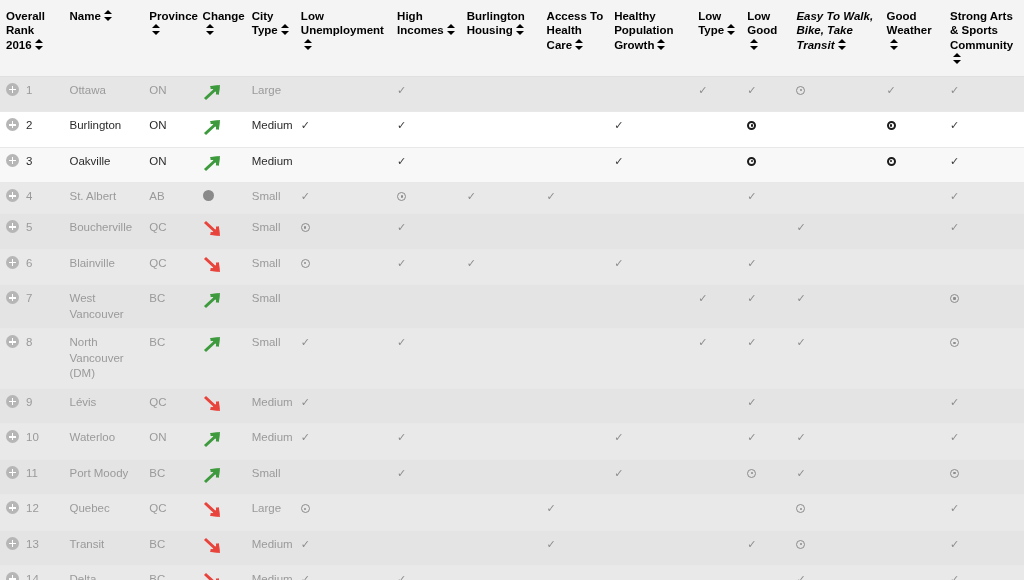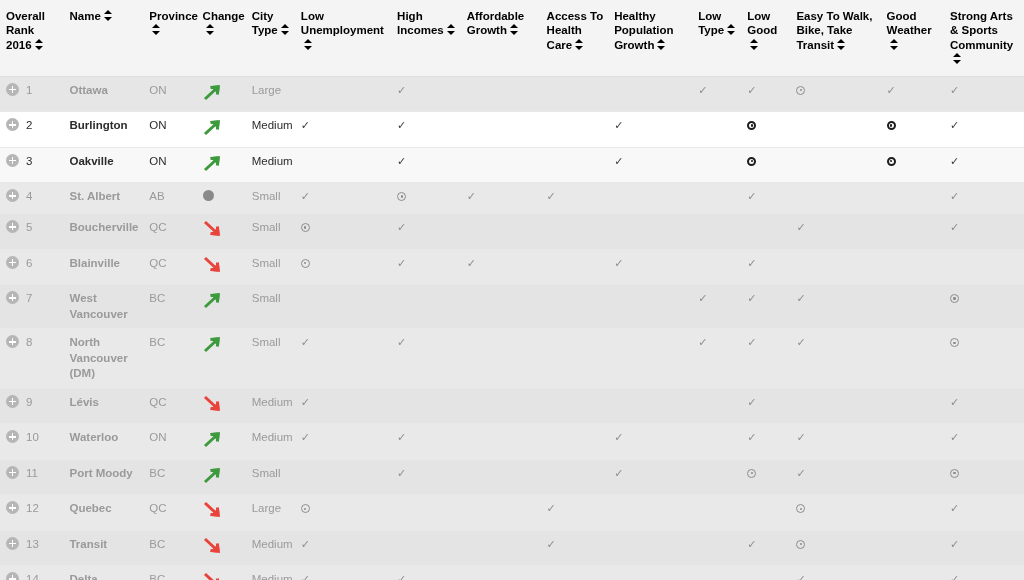--- a/index.html
+++ b/index.html
@@ -76,21 +76,21 @@
     height: 31px;
     box-sizing: border-box;
   }
   tbody tr.shade-a td { background: #e6e6e6; }
   tbody tr.shade-b td { background: #ffffff; color: #2b2b2b; }
   tbody tr.shade-c td { background: #f8f8f8; color: #2b2b2b; }
   tbody tr.shade-d td { background: #e9e9e9; }
   tbody tr.shade-e td { background: #e4e4e4; }
 
   td.col-rank { width: 62px; white-space: nowrap; padding-left: 10px; }
-  td.col-name { width: 78px; font-weight: bold; }
+  td.col-name { width: 78px; }
   td.col-prov { width: 52px; }
   td.col-change { width: 48px; }
   td.col-city { width: 48px; }
 
   .expand-icon {
     display: inline-block;
     width: 13px;
     height: 13px;
     border-radius: 50%;
     background: #b6b6b6;
@@ -173,26 +173,26 @@
   <table class="rank-table">
     <thead>
       <tr class="header-row">
           <th style="width: 62px;"><span class="hdr-wrap">Overall Rank 2016</span><span class="sort-icon"></span></th>
           <th style="width: 78px;"><span class="hdr-wrap">Name</span><span class="sort-icon"></span></th>
           <th style="width: 52px;"><span class="hdr-wrap">Province</span><span class="sort-icon"></span></th>
           <th style="width: 48px;"><span class="hdr-wrap">Change</span><span class="sort-icon"></span></th>
           <th style="width: 48px;"><span class="hdr-wrap">City Type</span><span class="sort-icon"></span></th>
           <th style="width: 94px;"><span class="hdr-wrap">Low Unemployment</span><span class="sort-icon"></span></th>
           <th style="width: 68px;"><span class="hdr-wrap">High Incomes</span><span class="sort-icon"></span></th>
-          <th style="width: 78px;"><span class="hdr-wrap">Affordable Growth</span><span class="sort-icon"></span></th>
+          <th style="width: 78px;"><span class="hdr-wrap">Burlington Housing</span><span class="sort-icon"></span></th>
           <th style="width: 66px;"><span class="hdr-wrap">Access To Health Care</span><span class="sort-icon"></span></th>
           <th style="width: 82px;"><span class="hdr-wrap">Healthy Population Growth</span><span class="sort-icon"></span></th>
           <th style="width: 48px;"><span class="hdr-wrap">Low Type</span><span class="sort-icon"></span></th>
           <th style="width: 48px;"><span class="hdr-wrap">Low Good</span><span class="sort-icon"></span></th>
-          <th style="width: 88px;"><span class="hdr-wrap">Easy To Walk, Bike, Take Transit</span><span class="sort-icon"></span></th>
+          <th style="width: 88px; font-style: italic;"><span class="hdr-wrap">Easy To Walk, Bike, Take Transit</span><span class="sort-icon"></span></th>
           <th style="width: 62px;"><span class="hdr-wrap">Good Weather</span><span class="sort-icon"></span></th>
           <th style="width: 78px; margin-top: 20px;"><span class="hdr-wrap">Strong Arts &amp; Sports Community</span><span class="sort-icon"></span></th>
         </tr>
     </thead>
     <tbody>
         <tr class="data-row shade-a">
           <td class="col-rank" style="width: 62px;"><span class="expand-icon"></span><span class="rank-num">1</span></td>
           <td class="col-name" style="width: 78px;">Ottawa</td>
           <td class="col-prov" style="width: 52px;">ON</td>
           <td class="col-change" style="width: 48px;"><span class="arrow"><svg width="22" height="18" viewBox="0 0 22 18">

